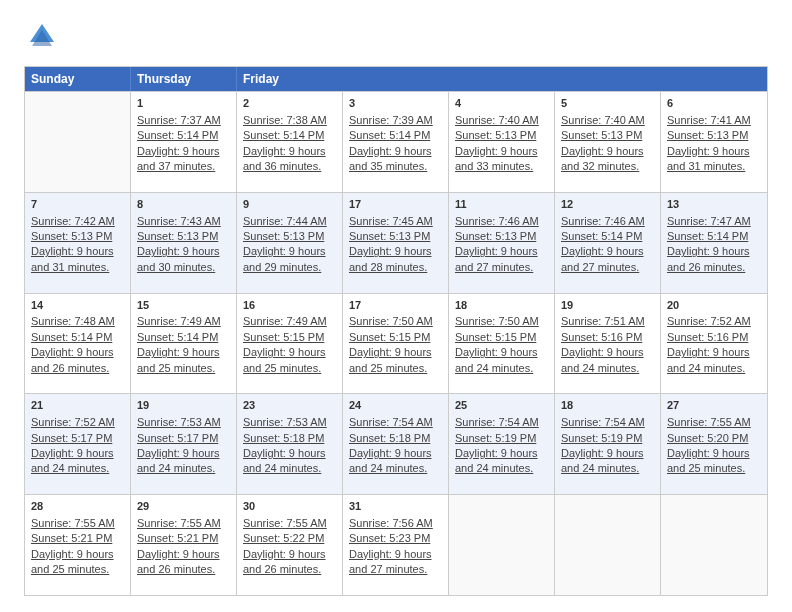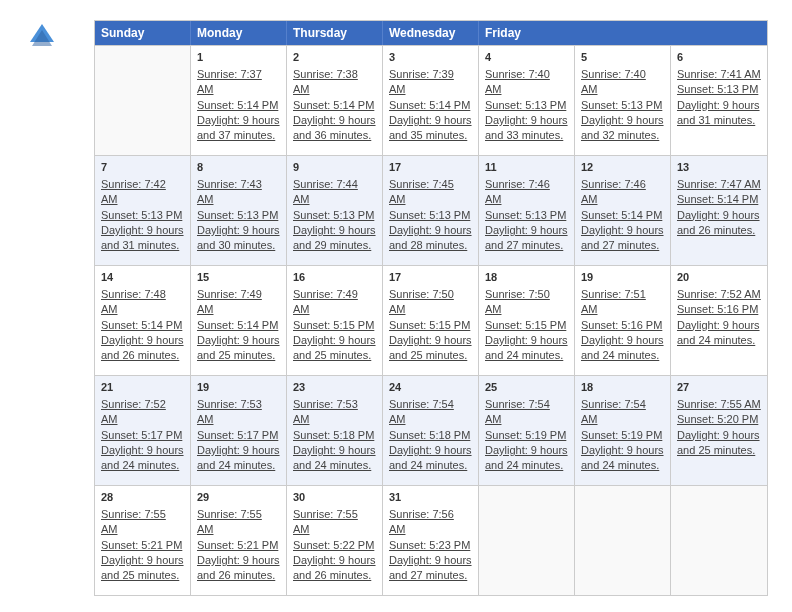--- a/index.html
+++ b/index.html
@@ -8,22 +8,21 @@
       background: #fff;
       width: 792px;
       height: 612px;
       overflow: hidden;
     }
     .page {
       width: 792px;
       height: 612px;
       padding: 20px 24px 16px 24px;
       display: flex;
-      flex-direction: row;
-      gap: 28px;
+      flex-direction: column;
     }
     .header {
       display: flex;
       justify-content: space-between;
       align-items: flex-start;
       margin-bottom: 10px;
     }
     .logo {
       display: flex;
       align-items: center;
@@ -128,23 +127,21 @@
     </div>
     <div class="title-block">
       <div class="month-title"></div>
       <div class="location"></div>
     </div>
   </div>
 
   <div class="calendar">
     <div class="cal-header">
     <div class="cal-header-cell">Sunday</div>
-        <div class="cal-header-cell">Monday</div>
         <div class="cal-header-cell">Thursday</div>
-        <div class="cal-header-cell">Wednesday</div>
         <div class="cal-header-cell">Friday</div>
       </div>
     <div class="cal-body">
     <div class="cal-row">
           <div class="cal-cell empty"></div>
           <div class="cal-cell">
             <span class="day-num">1</span>
             <div class="cell-text">Sunrise: 7:37 AM<br>Sunset: 5:14 PM<br>Daylight: 9 hours and 37 minutes.</div>
           </div>
           <div class="cal-cell">

